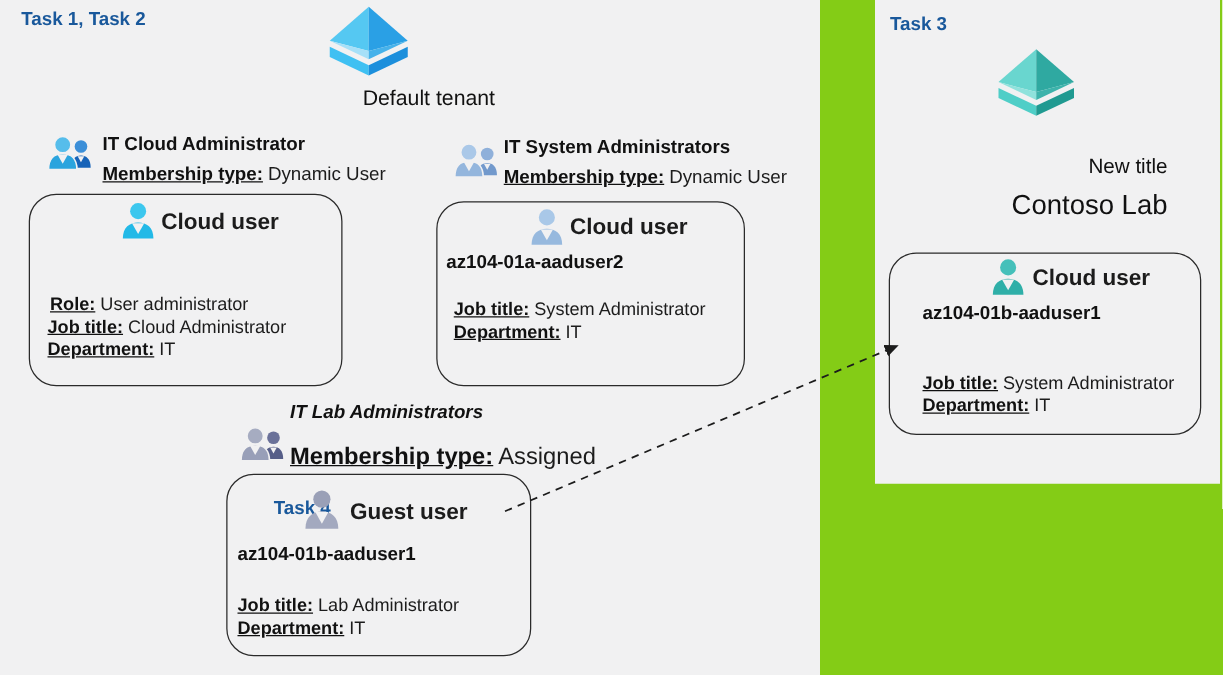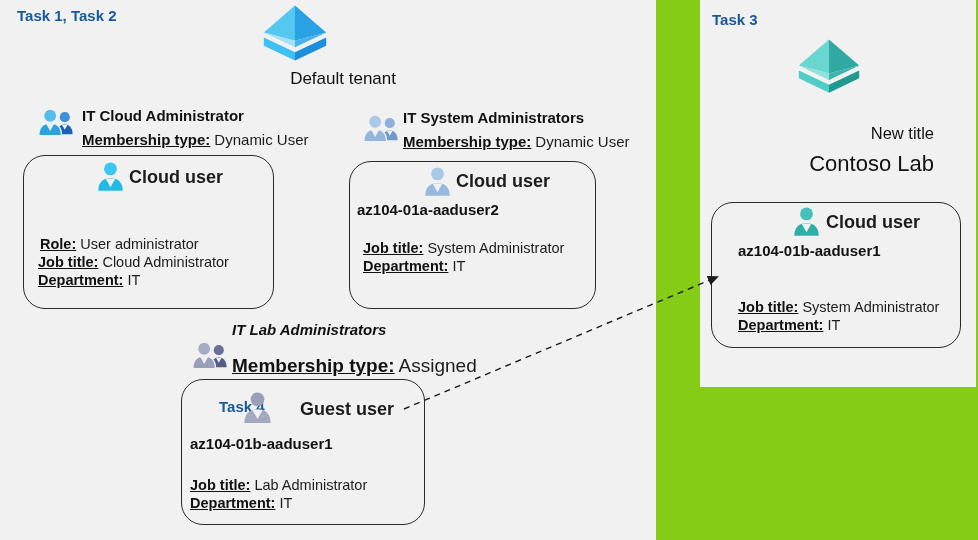--- a/index.html
+++ b/index.html
@@ -126,21 +126,21 @@
 
   <div class="card" style="left:181px;top:379px;width:242px;height:144px;"></div>
   <div class="task" style="left:203px;top:398px;margin-left:16px;">Task 4</div>
   <div class="abs" style="left:243px;top:391px;">
     <svg width="29" height="33" viewBox="0 0 32 34">
       <circle cx="16" cy="8" r="7.6" fill="#9aa0b7"></circle>
       <path d="M1.5 34 C1.5 23.5 7.8 18.8 16 18.8 C24.2 18.8 30.5 23.5 30.5 34 Z" fill="#a3a9bf"></path>
       <path d="M10.2 19.4 L16 29.6 L21.8 19.4 Z" fill="#f1f1f2"></path>
     </svg>
   </div>
-  <div class="user-type" style="left:280px;top:399px;margin-left:20px;">Guest user</div>
+  <div class="user-type" style="left:280px;top:399px;">Guest user</div>
   <div class="card-name" style="left:190px;top:435px;">az104-01b-aaduser1</div>
   <div class="line" style="left:190px;top:477px;">
     <b>Job title:</b><span class="v">Lab Administrator</span>
   </div>
   <div class="line" style="left:190px;top:495px;">
     <b>Department:</b><span class="v">IT</span>
   </div>
 
   <div class="task" style="left:712px;top:11px;">Task 3</div>
 

